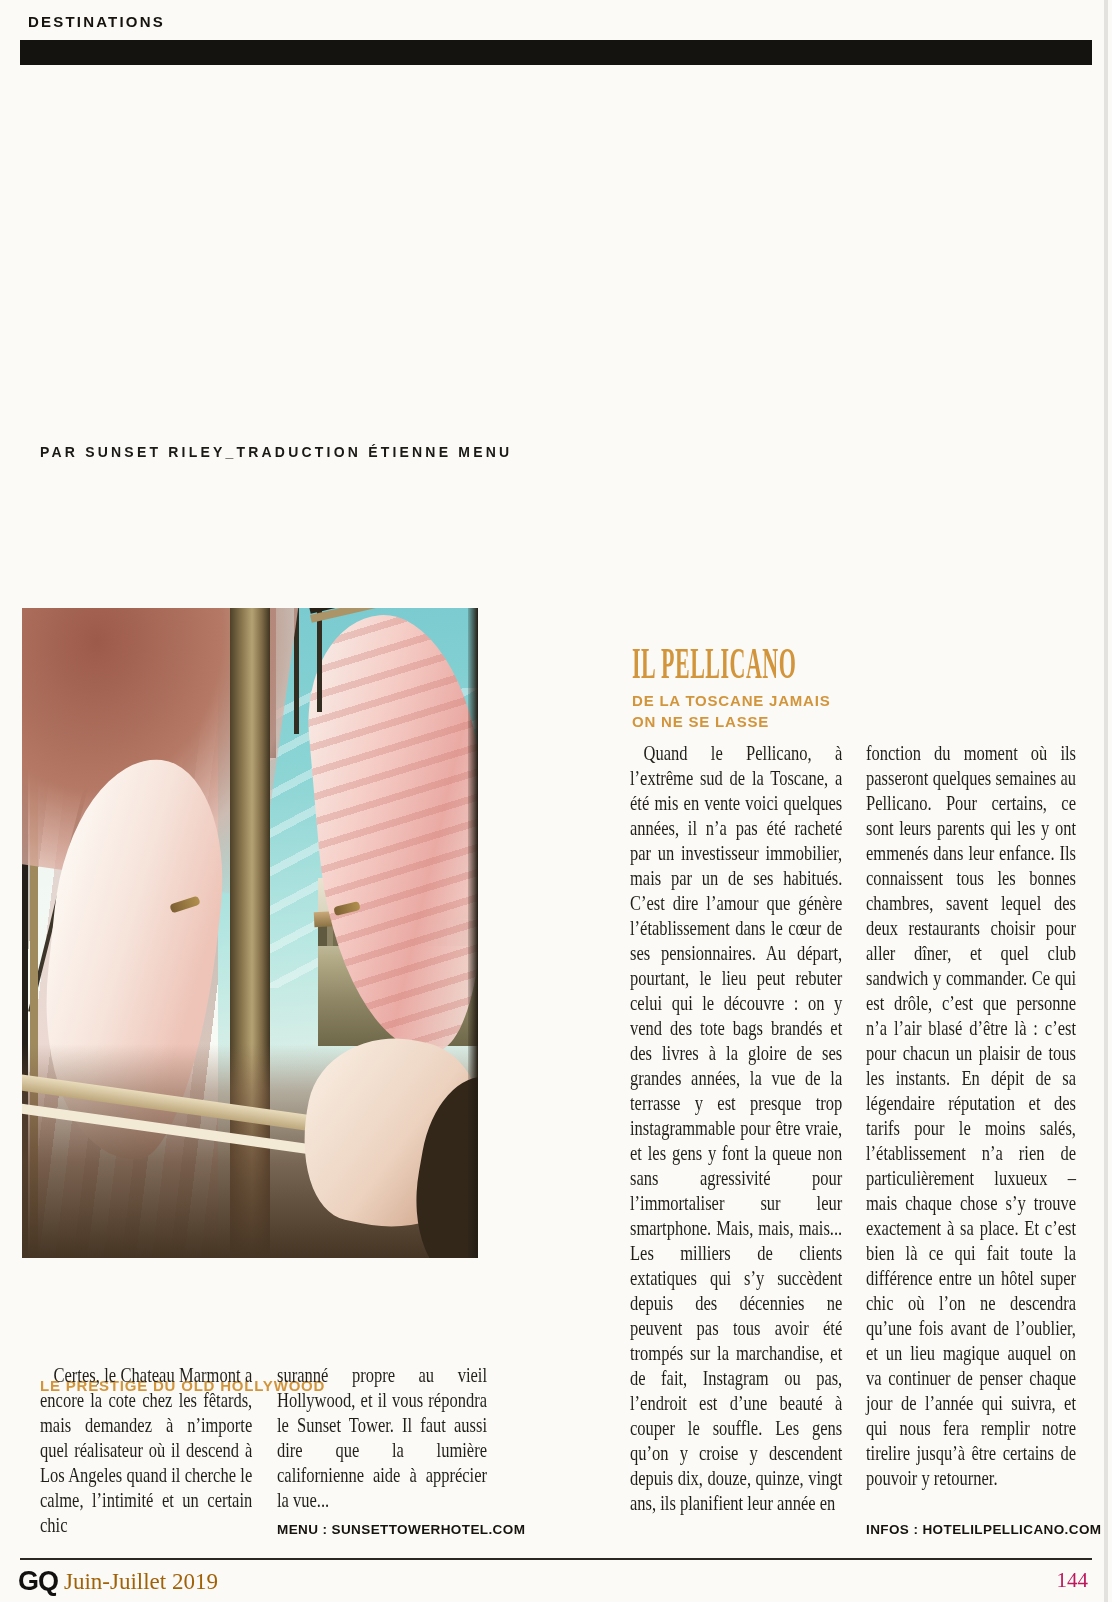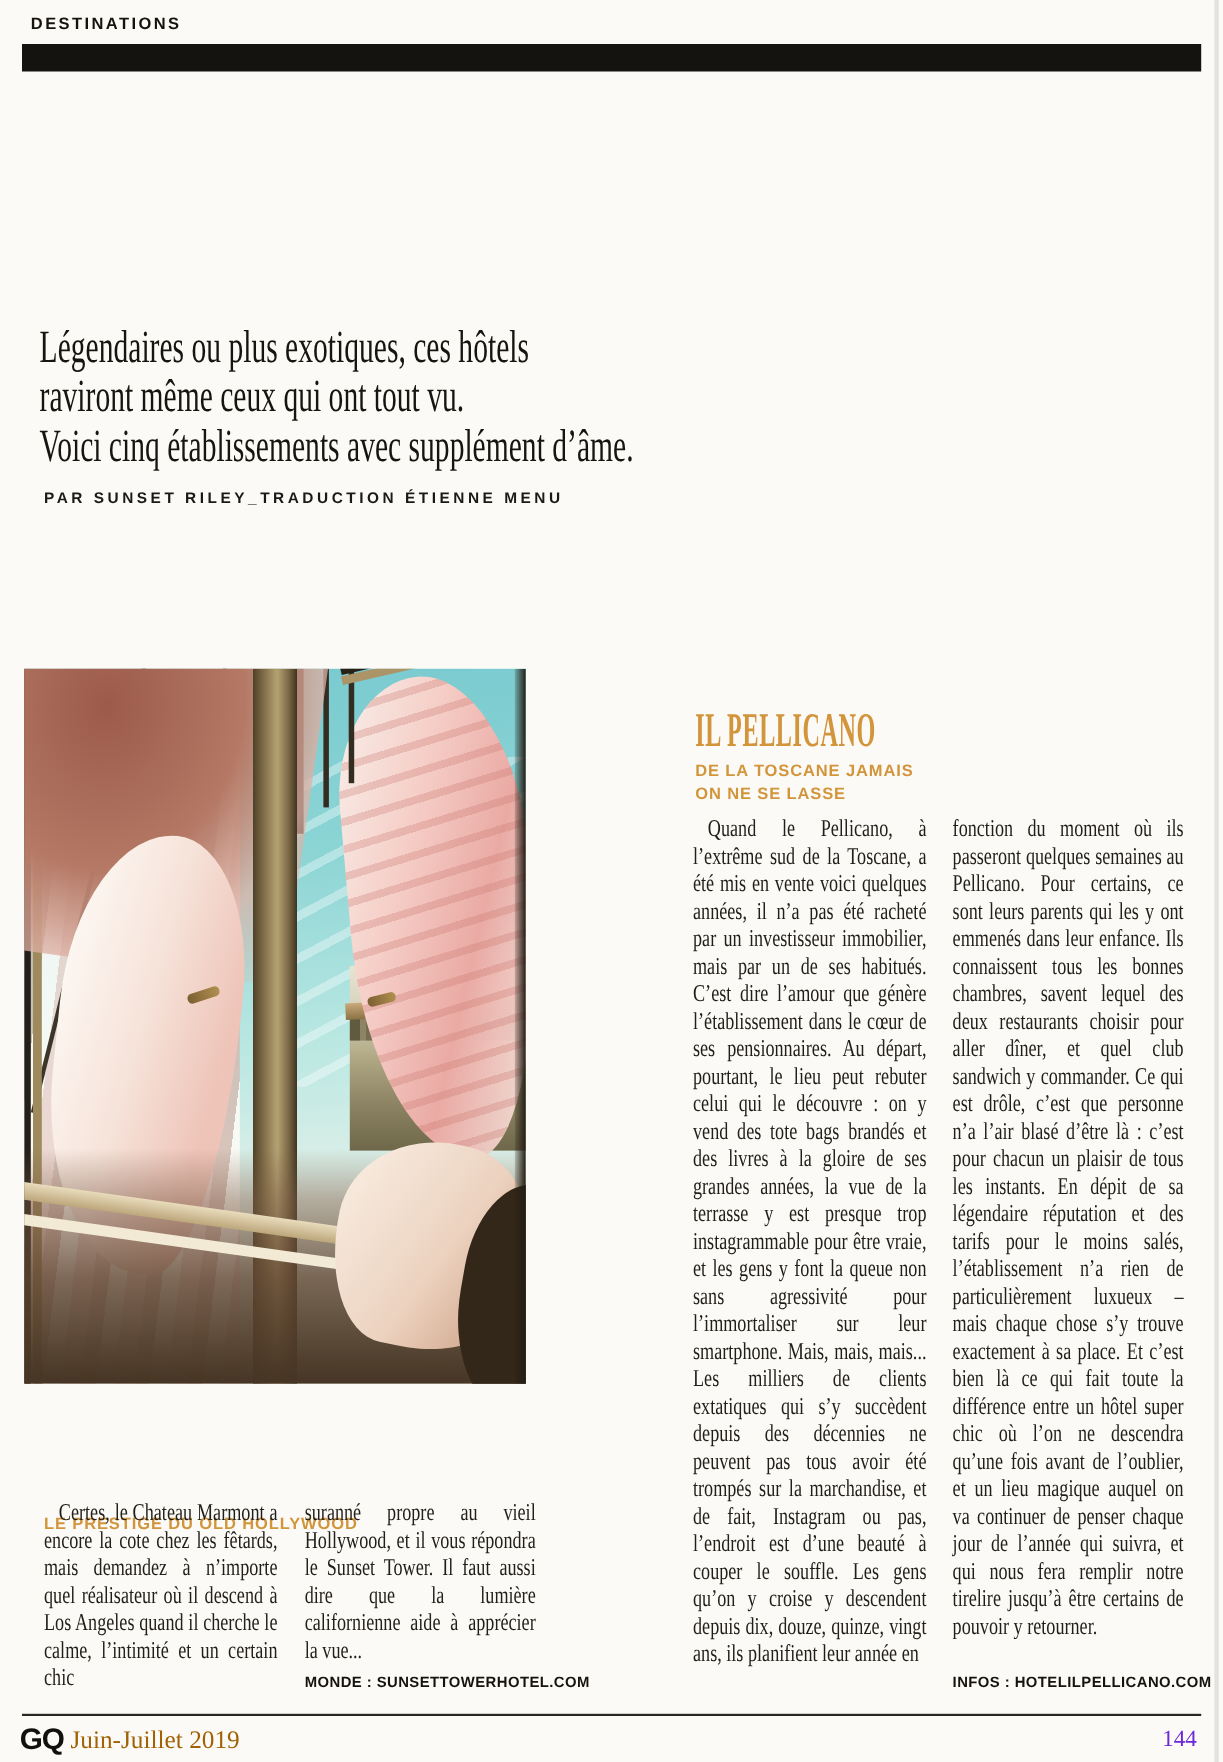--- a/index.html
+++ b/index.html
@@ -41,21 +41,21 @@
   .s-col1{left:40px;top:1362px;width:283px;}
   .s-col2{left:277px;top:1362px;width:280px;}
   .infos{font-size:13.5px;font-weight:700;letter-spacing:.4px;color:#16130e;}
   .s-infos{left:277px;top:1522px;}
   .p-infos{left:866px;top:1522px;}
 
   
   .footer-rule{left:20px;top:1558px;width:1072px;height:2px;background:#2b2823;}
   .footer-logo{left:18px;top:1566px;font-size:27px;font-weight:900;letter-spacing:-1px;color:#131110;}
   .footer-issue{left:64px;top:1569px;font-family:"Liberation Serif",serif;font-size:23px;color:#a16207;}
-  .footer-page{left:1048px;top:1568px;width:40px;text-align:right;font-family:"Liberation Serif",serif;font-size:21px;color:#6d28d9;}
+  .footer-page{left:1048px;top:1568px;width:40px;text-align:right;font-family:"Liberation Serif",serif;font-size:21px;color:#be185d;}
   .scan-edge{left:1104px;top:0;width:4px;height:1602px;background:rgba(60,55,48,.12);}
 
   
   .photo{left:22px;top:608px;width:456px;height:650px;overflow:hidden;
          background:linear-gradient(175deg,#77c9cf 0%,#8dd5d5 28%,#b9e7e2 52%,#e3f1e9 74%,#d9e5d7 100%);}
   .ph{position:absolute;}
   .clouds{right:0;top:80px;width:220px;height:300px;opacity:.55;
           background:repeating-linear-gradient(-28deg,rgba(255,255,255,0) 0 26px,rgba(255,255,255,.65) 26px 34px);}
   .city{left:296px;top:270px;width:160px;height:168px;
         background:linear-gradient(180deg,#e9e4d2 0%,#d6d1ba 25%,#b3ab87 48%,#8f8766 72%,#6e6749 100%);}
@@ -106,25 +106,20 @@
 </head>
 <body>
 
 <div class="page">
 
   <div class="abs section-label">DESTINATIONS</div>
   <div class="abs header-bar"></div>
 
   <div class="abs title">
   </div>
-  <div class="abs subtitle">
-    <div class="sub-line"><span class="squeeze">Légendaires ou plus exotiques, ces hôtels</span></div>
-    <div class="sub-line"><span class="squeeze">raviront même ceux qui ont tout vu.</span></div>
-    <div class="sub-line"><span class="squeeze">Voici cinq établissements avec supplément d’âme.</span></div>
-  </div>
   <div class="abs byline">PAR SUNSET RILEY_TRADUCTION ÉTIENNE MENU</div>
 
   <div class="photo abs">
     <div class="ph clouds"></div>
     <div class="ph city">
       <div class="ph city-buildings"></div>
     </div>
     <div class="ph sash-bar"></div>
     <div class="ph curtain-right">
       <div class="ph curtain-streaks"></div>
@@ -157,21 +152,21 @@
     <div>DE LA TOSCANE JAMAIS</div>
     <div>ON NE SE LASSE</div>
   </div>
   <div class="abs bodycol indent p-col1">Quand le Pellicano, à l’extrême sud de la Toscane, a été mis en vente voici quelques années, il n’a pas été racheté par un investisseur immobilier, mais par un de ses habitués. C’est dire l’amour que génère l’établissement dans le cœur de ses pensionnaires. Au départ, pourtant, le lieu peut rebuter celui qui le découvre : on y vend des tote bags brandés et des livres à la gloire de ses grandes années, la vue de la terrasse y est presque trop instagrammable pour être vraie, et les gens y font la queue non sans agressivité pour l’immortaliser sur leur smartphone. Mais, mais, mais... Les milliers de clients extatiques qui s’y succèdent depuis des décennies ne peuvent pas tous avoir été trompés sur la marchandise, et de fait, Instagram ou pas, l’endroit est d’une beauté à couper le souffle. Les gens qu’on y croise y descendent depuis dix, douze, quinze, vingt ans, ils planifient leur année en</div>
   <div class="abs bodycol p-col2">fonction du moment où ils passeront quelques semaines au Pellicano. Pour certains, ce sont leurs parents qui les y ont emmenés dans leur enfance. Ils connaissent tous les bonnes chambres, savent lequel des deux restaurants choisir pour aller dîner, et quel club sandwich y commander. Ce qui est drôle, c’est que personne n’a l’air blasé d’être là : c’est pour chacun un plaisir de tous les instants. En dépit de sa légendaire réputation et des tarifs pour le moins salés, l’établissement n’a rien de particulièrement luxueux – mais chaque chose s’y trouve exactement à sa place. Et c’est bien là ce qui fait toute la différence entre un hôtel super chic où l’on ne descendra qu’une fois avant de l’oublier, et un lieu magique auquel on va continuer de penser chaque jour de l’année qui suivra, et qui nous fera remplir notre tirelire jusqu’à être certains de pouvoir y retourner.</div>
   <div class="abs infos p-infos">INFOS : HOTELILPELLICANO.COM</div>
 
   <div class="abs kicker sunset-kicker">LE PRESTIGE DU OLD HOLLYWOOD</div>
   <div class="abs bodycol indent s-col1">Certes, le Chateau Marmont a encore la cote chez les fêtards, mais demandez à n’importe quel réalisateur où il descend à Los Angeles quand il cherche le calme, l’intimité et un certain chic</div>
   <div class="abs bodycol s-col2">suranné propre au vieil Hollywood, et il vous répondra le Sunset Tower. Il faut aussi dire que la lumière californienne aide à apprécier la vue...</div>
-  <div class="abs infos s-infos">MONDE : SUNSETTOWERHOTEL.COM</div>
+  <div class="abs infos s-infos">MENU : SUNSETTOWERHOTEL.COM</div>
 
   <div class="abs footer-rule"></div>
   <div class="abs footer-logo">GQ</div>
   <div class="abs footer-issue">Juin-Juillet 2019</div>
   <div class="abs footer-page">144</div>
   <div class="abs scan-edge"></div>
 
 </div>
 
 </body></html>

